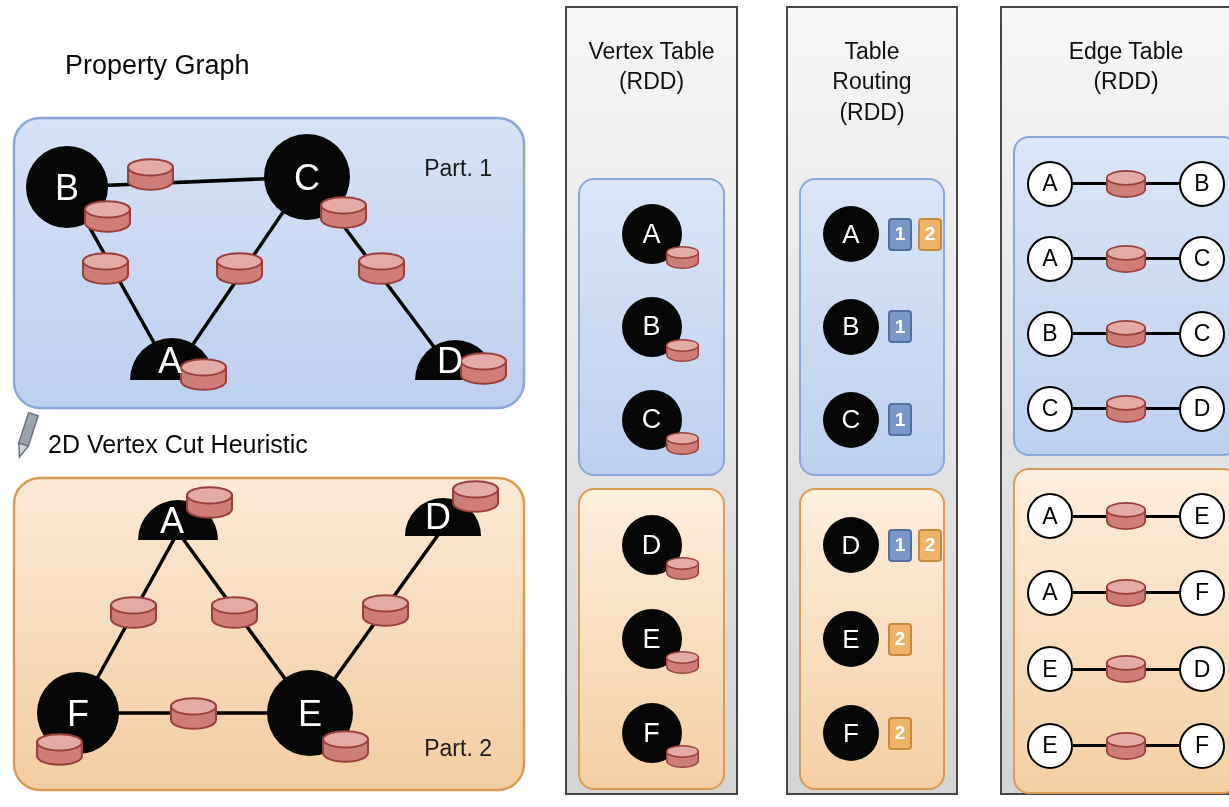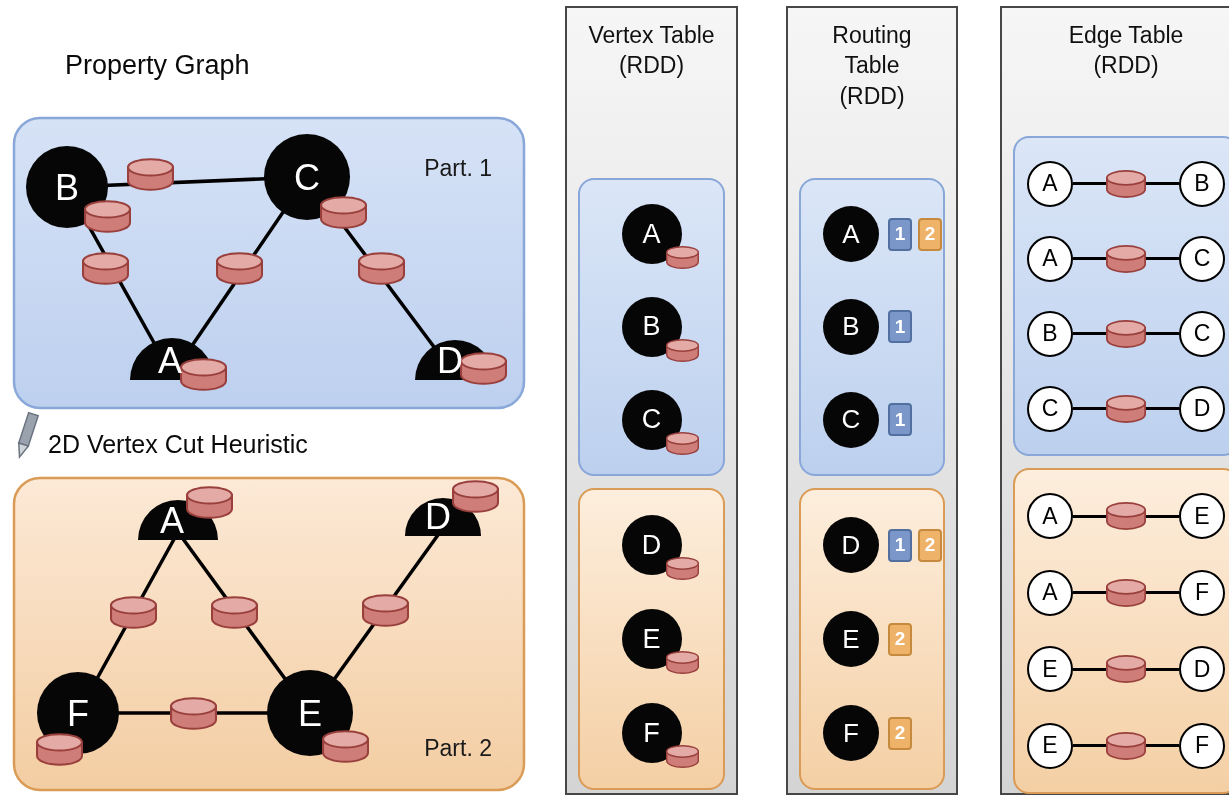--- a/index.html
+++ b/index.html
@@ -15,21 +15,21 @@
   .vtext { font-size:36px; fill:#ffffff; text-anchor:middle; }
   .heuristic-label { font-size:25px; fill:#0a0a0a; }
 
   
   .column { position:absolute; top:6px; height:789px;
     background:linear-gradient(#f6f6f6,#d4d4d4); border:2px solid #474747; }
   .col-vertex  { left:565px;  width:173px; }
   .col-routing { left:786px;  width:172px; }
   .col-edge    { left:1000px; width:252px; }
 
-  .col-title { text-align:center; font-size:23px; color:#101010; margin-top:12px; line-height:1.32; }
+  .col-title { text-align:center; font-size:23px; color:#101010; margin-top:28px; line-height:1.32; }
 
   .part-box { position:absolute; left:11px; right:11px; border-radius:16px;
     display:flex; flex-direction:column; justify-content:space-around; align-items:center; padding:8px 0; }
   .part-box.blue   { background:linear-gradient(#dbe6f7,#bcd0ee); border:2px solid #89a7d8; }
   .part-box.orange { background:linear-gradient(#fdeedd,#f4cfa4); border:2px solid #d99b55; }
 
   .col-vertex .blue,   .col-routing .blue   { top:170px; height:298px; }
   .col-vertex .orange, .col-routing .orange { top:480px; height:302px; }
   .col-edge .blue   { top:128px; height:320px; }
   .col-edge .orange { top:460px; height:326px; }
@@ -205,22 +205,22 @@
         </div>
         <svg class="vt-cyl" viewBox="0 0 46 32">
             <use href="#cyl"></use>
           </svg>
       </div>
     </div>
   </div>
 
   <div class="column col-routing">
     <div class="col-title">
+      <div>Table</div>
       <div>Routing</div>
-      <div>Table</div>
       <div>(RDD)</div>
     </div>
 
     <div class="part-box blue">
       <div class="rt-row">
         <div class="black-circle rt-circle">
           <span>A</span>
         </div>
         <div class="badges">
           <div class="badge badge-blue">1</div>

